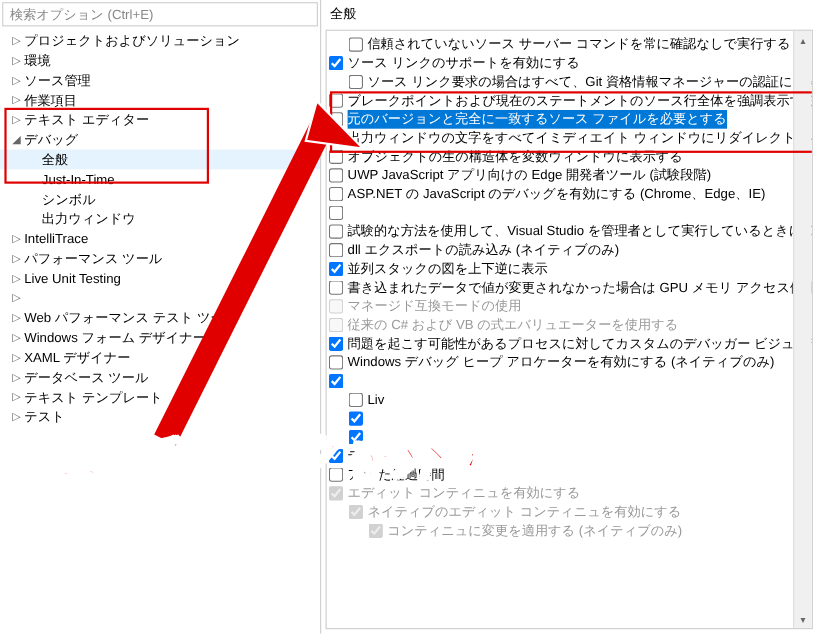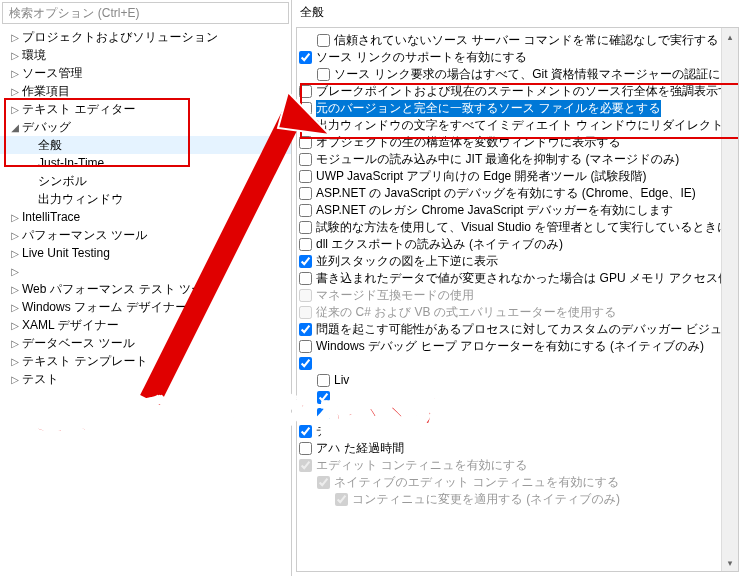--- a/index.html
+++ b/index.html
@@ -252,33 +252,28 @@
           <div class="opt indent0">
             <input type="checkbox" style="">
             <span class="lbl">出力ウィンドウの文字をすべてイミディエイト ウィンドウにリダイレクトする</span>
           </div>
           <div class="opt indent0">
             <input type="checkbox" style="">
             <span class="lbl">オブジェクトの生の構造体を変数ウィンドウに表示する</span>
           </div>
           <div class="opt indent0">
             <input type="checkbox" style="">
-            <span class="lbl">モジュールの読み込み中に JIT 最適化を抑制する (マネージドのみ)</span>
-          </div>
-          <div class="opt indent0">
-            <input type="checkbox" style="">
             <span class="lbl">UWP JavaScript アプリ向けの Edge 開発者ツール (試験段階)</span>
           </div>
           <div class="opt indent0">
             <input type="checkbox" style="">
             <span class="lbl">ASP.NET の JavaScript のデバッグを有効にする (Chrome、Edge、IE)</span>
           </div>
           <div class="opt indent0">
             <input type="checkbox" style="">
-            <span class="lbl">ASP.NET のレガシ Chrome JavaScript デバッガーを有効にします</span>
           </div>
           <div class="opt indent0">
             <input type="checkbox" style="">
             <span class="lbl">試験的な方法を使用して、Visual Studio を管理者として実行しているときに Chrome</span>
           </div>
           <div class="opt indent0">
             <input type="checkbox" style="">
             <span class="lbl">dll エクスポートの読み込み (ネイティブのみ)</span>
           </div>
           <div class="opt indent0">

